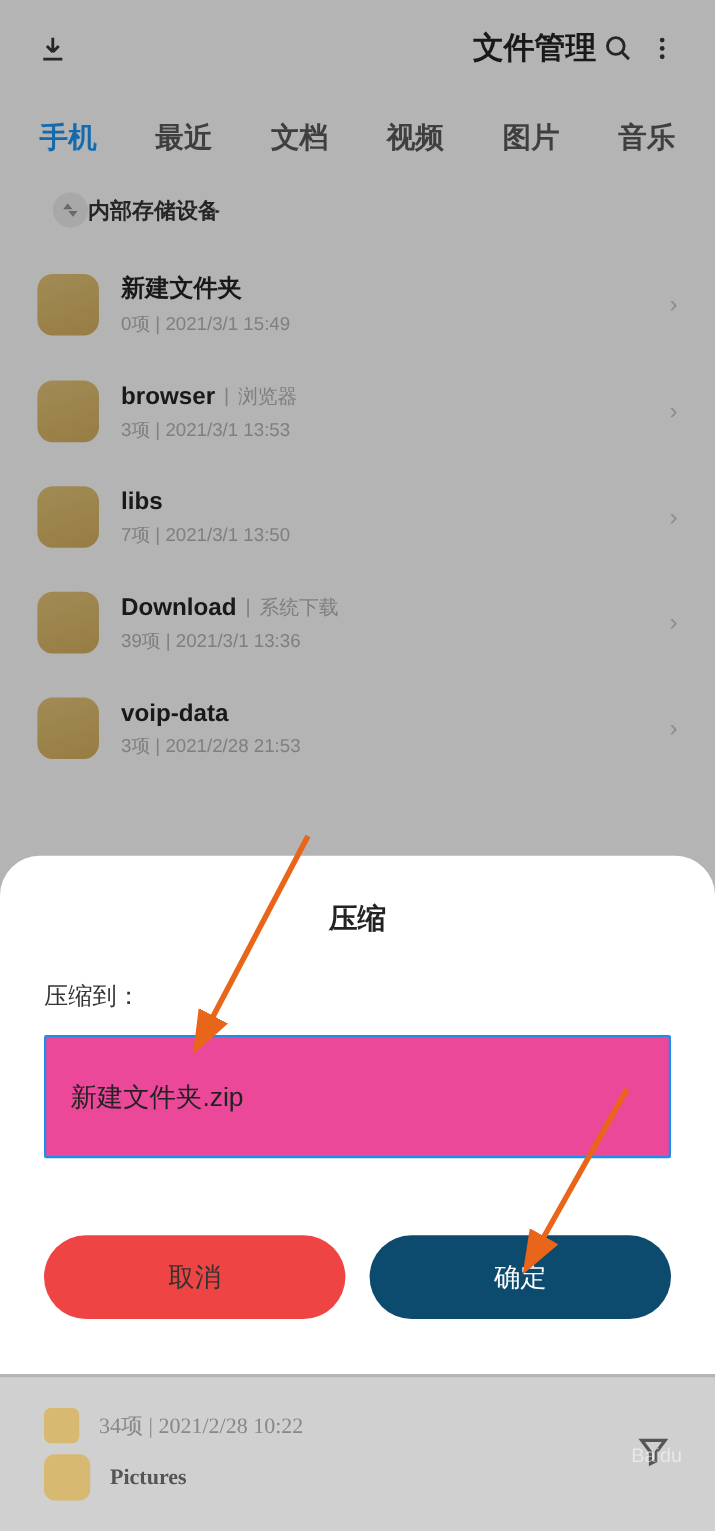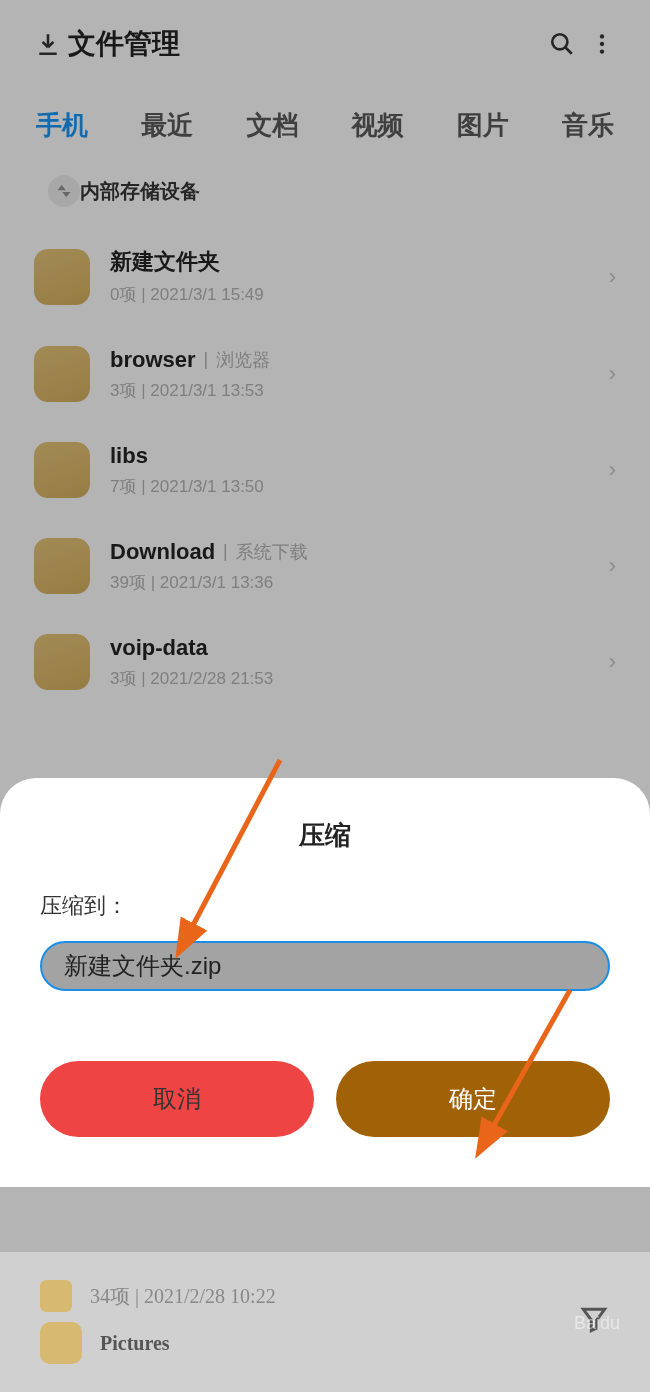--- a/index.html
+++ b/index.html
@@ -2,21 +2,21 @@
 <html><head>
 <meta charset="utf-8">
 <style>
 * { margin: 0; padding: 0; box-sizing: border-box; font-family: -apple-system, "PingFang SC", "Microsoft YaHei", sans-serif; }
 body { width: 650px; height: 1392px; background: #c9c9c9; overflow: hidden; position: relative; }
 
 .screen { width: 100%; height: 100%; background: #f0f0f0; position: relative; }
 
 .header { display: flex; align-items: center; padding: 24px 28px; }
 .header-icon { width: 40px; height: 40px; display: flex; align-items: center; justify-content: center; color: #333; }
-.header-title { flex: 1; text-align: left; font-size: 28px; font-weight: 600; color: #222; }
+.header-title { flex: 1; text-align: right; font-size: 28px; font-weight: 600; color: #222; }
 
 .tabs { display: flex; justify-content: space-between; padding: 20px 36px 24px; }
 .tab { font-size: 26px; font-weight: 600; color: #555; }
 .tab.active { color: #1a8fe8; }
 
 .breadcrumb { display: flex; align-items: center; padding: 8px 48px 20px; }
 .sort-icon { width: 32px; height: 32px; border-radius: 50%; background: #e0e0e0; display: flex; align-items: center; justify-content: center; color: #888; font-size: 14px; }
 .breadcrumb-text { font-size: 20px; font-weight: 600; color: #333; }
 .breadcrumb-chevron { color: #999; margin-left: -8px; }
 
@@ -27,25 +27,25 @@
 .file-name { font-size: 22px; font-weight: 600; color: #222; display: flex; align-items: center; gap: 8px; }
 .file-tag { font-size: 18px; color: #aaa; font-weight: 400; }
 .file-meta { font-size: 17px; color: #aaa; margin-top: 6px; }
 .chevron-right { color: #bbb; font-size: 22px; }
 
 .overlay { position: absolute; inset: 0; background: rgba(0,0,0,0.25); }
 
 .dialog { position: absolute; left: 0; right: 0; top: 778px; background: #fff; border-radius: 36px 36px 0 0; padding: 40px 40px 50px; }
 .dialog-title { text-align: center; font-size: 26px; font-weight: 600; color: #222; margin-bottom: 38px; }
 .dialog-label { font-size: 22px; color: #333; margin-bottom: 20px; }
-.dialog-input { width: 100%; padding: 9px 22px; font-size: 24px; border: 2px solid #1a8fe8; border-radius: 26px; background: #a3a3a3; color: #222; outline: none; }
+.dialog-input { width: 100%; padding: 40px 22px; font-size: 24px; border: 2px solid #1a8fe8; border-radius: 2px; background: #ec4899; color: #222; outline: none; }
 .dialog-buttons { display: flex; gap: 22px; margin-top: 70px; }
 .btn { flex: 1; padding: 22px 0; border-radius: 40px; font-size: 24px; font-weight: 500; border: none; cursor: pointer; }
 .btn-cancel { background: #ef4444; color: #333; }
-.btn-confirm { background: #a16207; color: #fff; }
+.btn-confirm { background: #0c4a6e; color: #fff; }
 
 .bottom-bar { position: absolute; bottom: 0; left: 0; right: 0; height: 140px; background: rgba(220,220,220,0.7); display: flex; align-items: center; padding: 0 40px; }
 .bottom-folder { width: 42px; height: 42px; background: #d8b972; border-radius: 10px; }
 .bottom-text { font-size: 20px; color: #888; margin-left: 22px; font-family: Liberation Serif, serif; }
 .filter-icon { margin-left: auto; color: #555; }
 
 .arrow { position: absolute; pointer-events: none; }
 .arrow svg { overflow: visible; }
 
 .watermark { position: absolute; bottom: 58px; right: 30px; color: rgba(255,255,255,0.5); font-size: 18px; }

